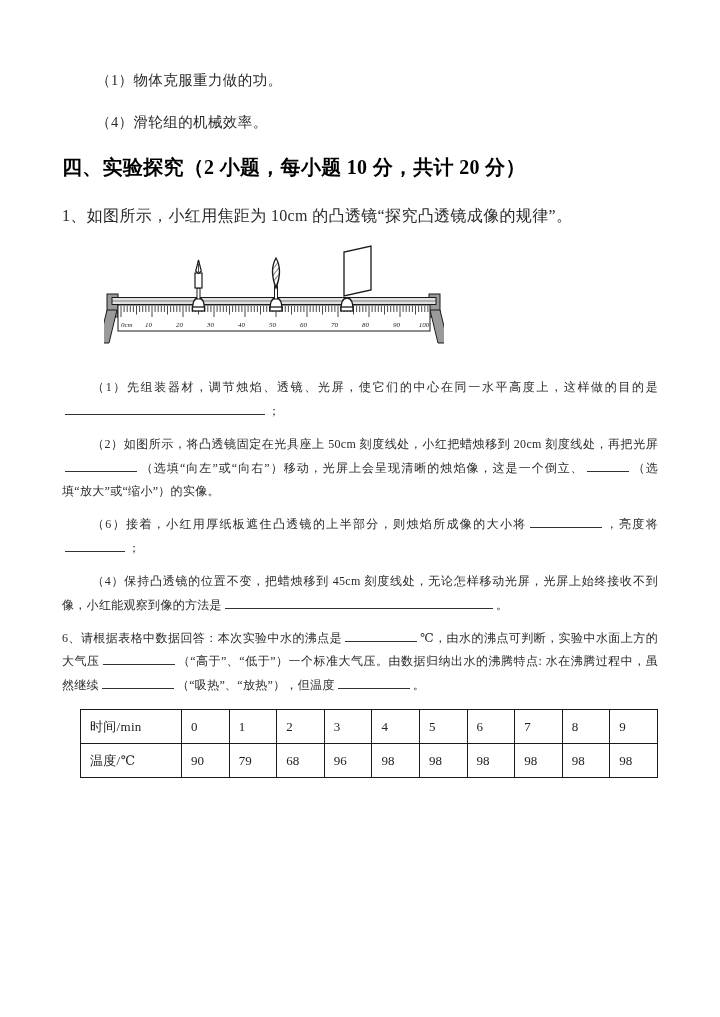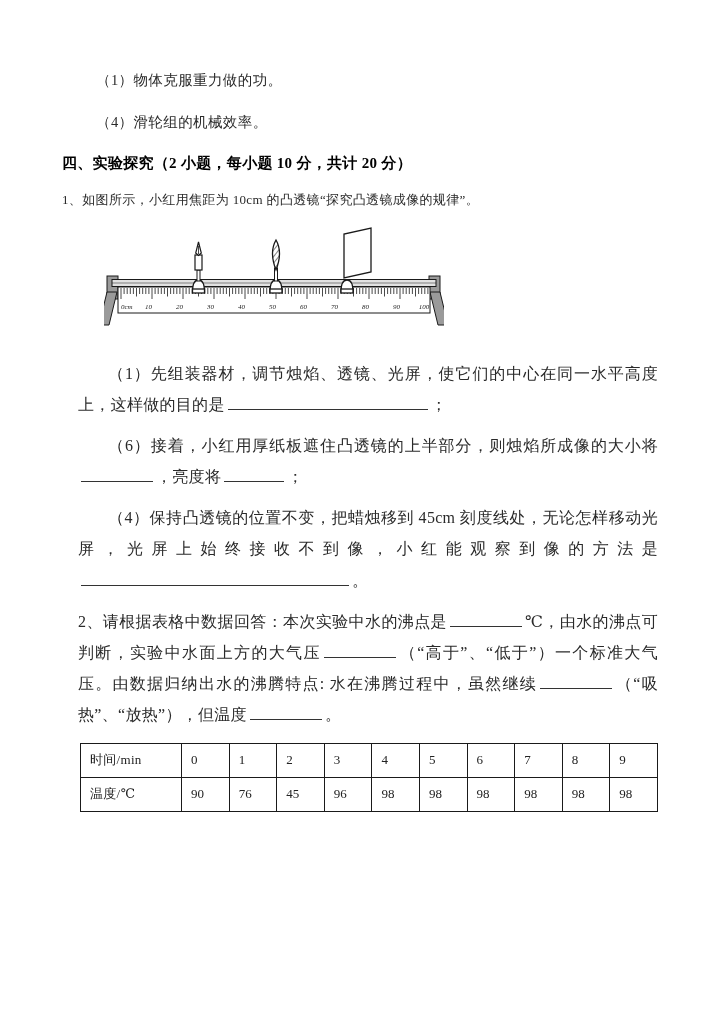--- a/index.html
+++ b/index.html
@@ -35,40 +35,40 @@
   .sub-item {
     font-size: 14.5px;
     line-height: 1.5;
     margin: 0 0 20px 0;
     text-indent: 34px;
     letter-spacing: 0.4px;
     color: #2a2a2a;
   }
 
   .section-head {
-    font-size: 15px;
+    font-size: 20px;
     font-weight: bold;
-    margin: 18px 0 16px 0;
+    margin: 18px 0 22px 0;
     letter-spacing: 0.3px;
     color: #000;
   }
 
   .q-line {
-    font-size: 13px;
+    font-size: 16px;
     line-height: 1.62;
     margin: 0 0 16px 0;
     letter-spacing: 0.35px;
     color: #2a2a2a;
     text-align: justify;
   }
 
   .q-sub {
-    font-size: 16px;
+    font-size: 12px;
     line-height: 1.95;
-    margin: 0 0 10px 16px;
+    margin: 0 0 10px 0;
     text-indent: 30px;
     letter-spacing: 0.3px;
     color: #2a2a2a;
     text-align: justify;
   }
 
   .q-sub.no-indent { text-indent: 0; }
 
   .blank {
     display: inline-block;
@@ -307,31 +307,34 @@
             <path d="M 240 52 L 240 8 L 267 2 L 267 46 Z" fill="#ffffff" stroke="#1a1a1a" stroke-width="1.3"></path>
           </g>
         </svg>
       </div>
     </div>
 
     <p class="q-sub">
       <span>（1）先组装器材，调节烛焰、透镜、光屏，使它们的中心在同一水平高度上，这样做的目的是</span><span class="blank w-l"></span><span>；</span>
     </p>
 
+    <p class="q-sub">
+      <span>（2）如图所示，将凸透镜固定在光具座上 50cm 刻度线处，小红把蜡烛移到 20cm 刻度线处，再把光屏</span><span class="blank w-m"></span><span>（选填“向左”或“向右”）移动，光屏上会呈现清晰的烛焰像，这是一个倒立、</span><span class="blank w-xs"></span><span>（选填“放大”或“缩小”）的实像。</span>
+    </p>
 
     <p class="q-sub">
       <span>（6）接着，小红用厚纸板遮住凸透镜的上半部分，则烛焰所成像的大小将</span><span class="blank w-m"></span><span>，亮度将</span><span class="blank w-s"></span><span>；</span>
     </p>
 
     <p class="q-sub">
       <span>（4）保持凸透镜的位置不变，把蜡烛移到 45cm 刻度线处，无论怎样移动光屏，光屏上始终接收不到像，小红能观察到像的方法是</span><span class="blank w-xl"></span><span>。</span>
     </p>
 
     <p class="q-sub no-indent">
-      <span>2、请根据表格中数据回答：本次实验中水的沸点是</span><span class="blank w-m"></span><span>℃，由水的沸点可判断，实验中水面上方的大气压</span><span class="blank w-m"></span><span>（“高于”、“低于”）一个标准大气压。由数据归纳出水的沸腾特点: 水在沸腾过程中，虽然继续</span><span class="blank w-m"></span><span>（“吸热”、“放热”），但温度</span><span class="blank w-m"></span><span>。</span>
+      <span>6、请根据表格中数据回答：本次实验中水的沸点是</span><span class="blank w-m"></span><span>℃，由水的沸点可判断，实验中水面上方的大气压</span><span class="blank w-m"></span><span>（“高于”、“低于”）一个标准大气压。由数据归纳出水的沸腾特点: 水在沸腾过程中，虽然继续</span><span class="blank w-m"></span><span>（“吸热”、“放热”），但温度</span><span class="blank w-m"></span><span>。</span>
     </p>
 
     <div class="data-table-wrap">
       <table class="data-table">
         <tbody>
           <tr>
             <td class="label-cell">时间/min</td>
             <td class="val-cell">0</td>
             <td class="val-cell">1</td>
             <td class="val-cell">2</td>
@@ -339,22 +342,22 @@
             <td class="val-cell">4</td>
             <td class="val-cell">5</td>
             <td class="val-cell">6</td>
             <td class="val-cell">7</td>
             <td class="val-cell">8</td>
             <td class="val-cell">9</td>
           </tr>
           <tr>
             <td class="label-cell">温度/℃</td>
             <td class="val-cell">90</td>
-            <td class="val-cell">76</td>
-            <td class="val-cell">45</td>
+            <td class="val-cell">79</td>
+            <td class="val-cell">68</td>
             <td class="val-cell">96</td>
             <td class="val-cell">98</td>
             <td class="val-cell">98</td>
             <td class="val-cell">98</td>
             <td class="val-cell">98</td>
             <td class="val-cell">98</td>
             <td class="val-cell">98</td>
           </tr>
         </tbody>
       </table>

